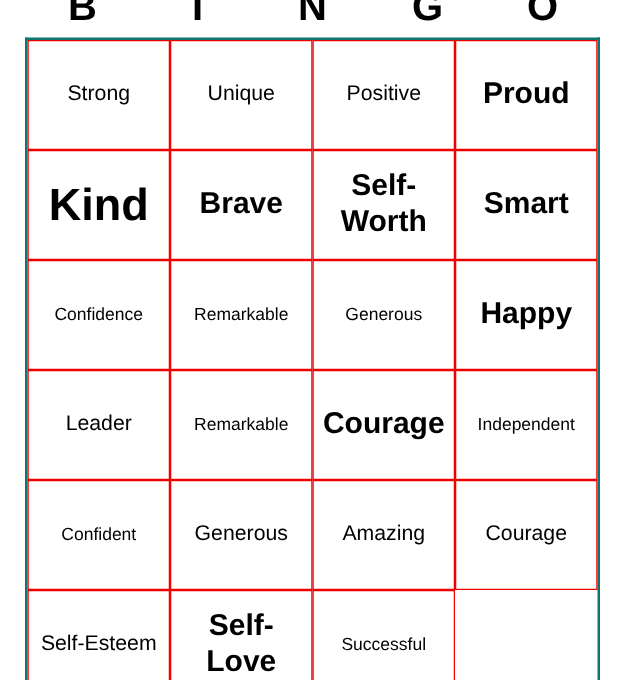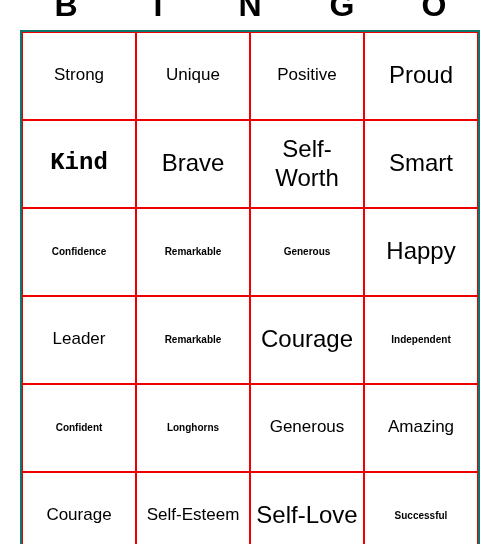--- a/index.html
+++ b/index.html
@@ -46,34 +46,32 @@
       align-items: center;
       text-align: center;
       min-height: 88px;
       padding: 6px 4px;
       line-height: 1.2;
     }
     .bingo-cell span {
       display: block;
     }
     .size-small {
-      font-size: 10px;
-      font-weight: bold;
+      font-size: 14px;
     }
     .size-medium {
       font-size: 17px;
     }
     .size-large {
       font-size: 24px;
-      font-weight: normal;
+      font-weight: bold;
     }
     .size-xlarge {
-      font-size: 24px;
+      font-size: 36px;
       font-weight: bold;
-      font-family: Liberation Mono, monospace;
     }
   </style>
 </head>
 <body>
 
 <div class="bingo-container">
   <div class="bingo-header">
   <div class="header-cell">B</div>
       <div class="header-cell">I</div>
       <div class="header-cell">N</div>
@@ -126,23 +124,20 @@
       <div class="bingo-cell">
         <span class="size-large">Courage</span>
       </div>
       <div class="bingo-cell">
         <span class="size-small">Independent</span>
       </div>
       <div class="bingo-cell">
         <span class="size-small">Confident</span>
       </div>
       <div class="bingo-cell">
-        <span class="size-small">Longhorns</span>
-      </div>
-      <div class="bingo-cell">
         <span class="size-medium">Generous</span>
       </div>
       <div class="bingo-cell">
         <span class="size-medium">Amazing</span>
       </div>
       <div class="bingo-cell">
         <span class="size-medium">Courage</span>
       </div>
       <div class="bingo-cell">
         <span class="size-medium">Self-Esteem</span>

